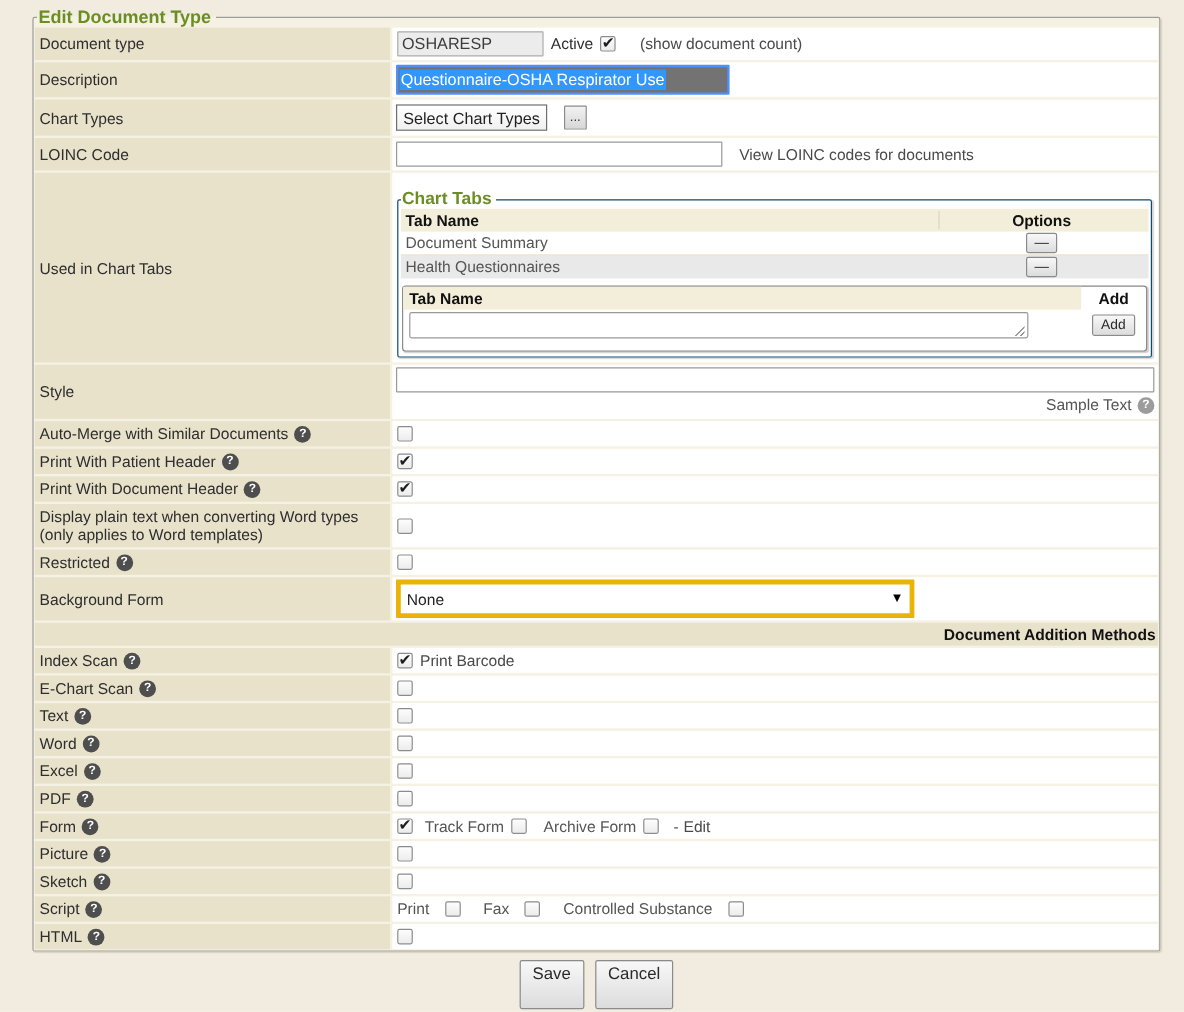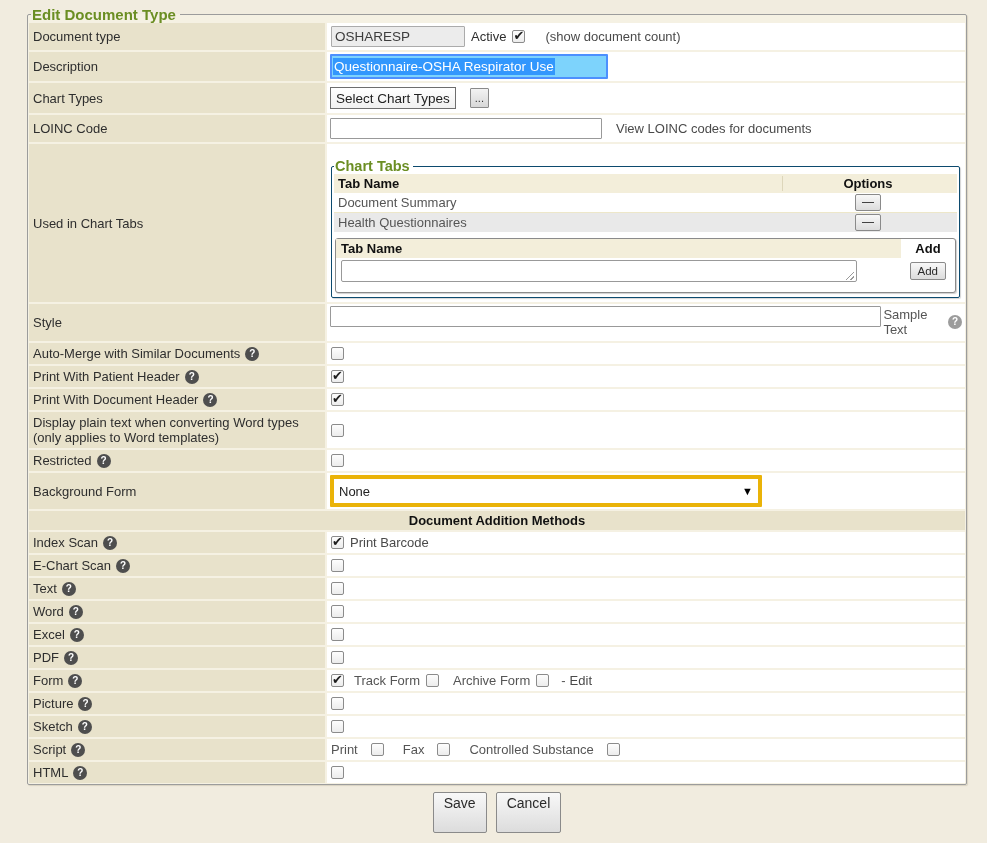--- a/index.html
+++ b/index.html
@@ -33,21 +33,21 @@
     padding:3px 4px 3px 4px;
     margin-right:2px;
     display:flex; align-items:center; flex-wrap:wrap;
     line-height:15px;
   }
   .val {
     flex:1; background:#fff;
     padding:3px 4px;
     display:flex; align-items:center; gap:6px;
   }
-  .val.col { flex-direction:row; align-items:flex-start; gap:2px; }
+  .val.col { flex-direction:column; align-items:flex-end; gap:2px; }
 
   
   .cb {
     width:13px; height:13px; flex:0 0 13px;
     border:1px solid #8b8b8b; border-radius:2px;
     background:linear-gradient(#fdfdfd,#ececec);
     display:inline-block; position:relative; vertical-align:middle;
   }
   .cb.checked::after {
     content:"\2714";
@@ -67,21 +67,21 @@
     border:1px solid #999; border-radius:1px;
     height:21px; padding:1px 3px;
     font-family:"Liberation Sans", sans-serif; font-size:13.5px;
     background:#fff; color:#222;
   }
   .tinput.disabled { background:#ECECEC; border-color:#ababab; color:#3d3d3d; }
 
   .desc-input {
     width:278px; height:25px;
     border:2px solid #4D90FE; border-radius:1px;
-    background:#7dd3fc; display:flex; align-items:center; padding:0 1px;
+    background:#737373; display:flex; align-items:center; padding:0 1px;
   }
   .desc-input .sel { background:#3297FD; color:#fff; font-size:13.5px; padding:1px 1px; white-space:nowrap; }
 
   .sct-btn {
     border:1px solid #6e6e6e; background:linear-gradient(#ffffff,#f0f0f0);
     padding:2px 5px; font-size:13.5px; height:22px; color:#222;
   }
   .dots-btn {
     border:1px solid #8a8a8a; background:linear-gradient(#f2f2f2,#d7d7d7);
     font-size:11px; line-height:10px; padding:0 4px; height:20px; margin-left:1px; color:#333;
@@ -134,40 +134,40 @@
   .add-btn { margin-left:auto; margin-right:4px; margin-top:2px; font-size:11.5px; padding:2px 7px; }
 
   
   .select-box {
     width:432px; height:32px; border:4px solid #eab308; border-radius:1px;
     background:#fff; display:flex; align-items:center; padding:0 5px; color:#222;
   }
   .select-box .arrow { margin-left:auto; font-size:11px; color:#000; }
 
   
-  .section-row { background:#E8E2CB; text-align:center; font-weight:bold; padding:2px; margin-bottom:2px; color:#111; }
+  .section-row { background:#E8E2CB; text-align:right; font-weight:bold; padding:2px; margin-bottom:2px; color:#111; }
 
   
   .actions { display:flex; justify-content:center; gap:9px; padding:7px 0 0 7px; }
   .actions .gbtn { font-size:14px; padding:2px 10px 21px 10px; }
 
   .muted { color:#555; }
   .nowrap { white-space:nowrap; }
   .sample-line { display:flex; align-items:center; padding:1px 0 2px 0; }
 </style>
 </head>
 <body>
 
 <fieldset class="main">
   <legend class="main-legend">Edit Document Type</legend>
 
   <div class="frow">
     <div class="lbl">Document type</div>
     <div class="val">
-      <input class="tinput disabled" style="width: 134px;" readonly="" value="OSHARESP">
+      <input class="tinput disabled" style="width: 122px;" readonly="" value="OSHARESP">
       <span>Active</span>
       <span class="cb checked"></span>
       <a class="lnk" style="margin-left:14px">(show document count)</a>
     </div>
   </div>
 
   <div class="frow">
     <div class="lbl">Description</div>
     <div class="val" style="padding:2px 3px">
       <div class="desc-input">

